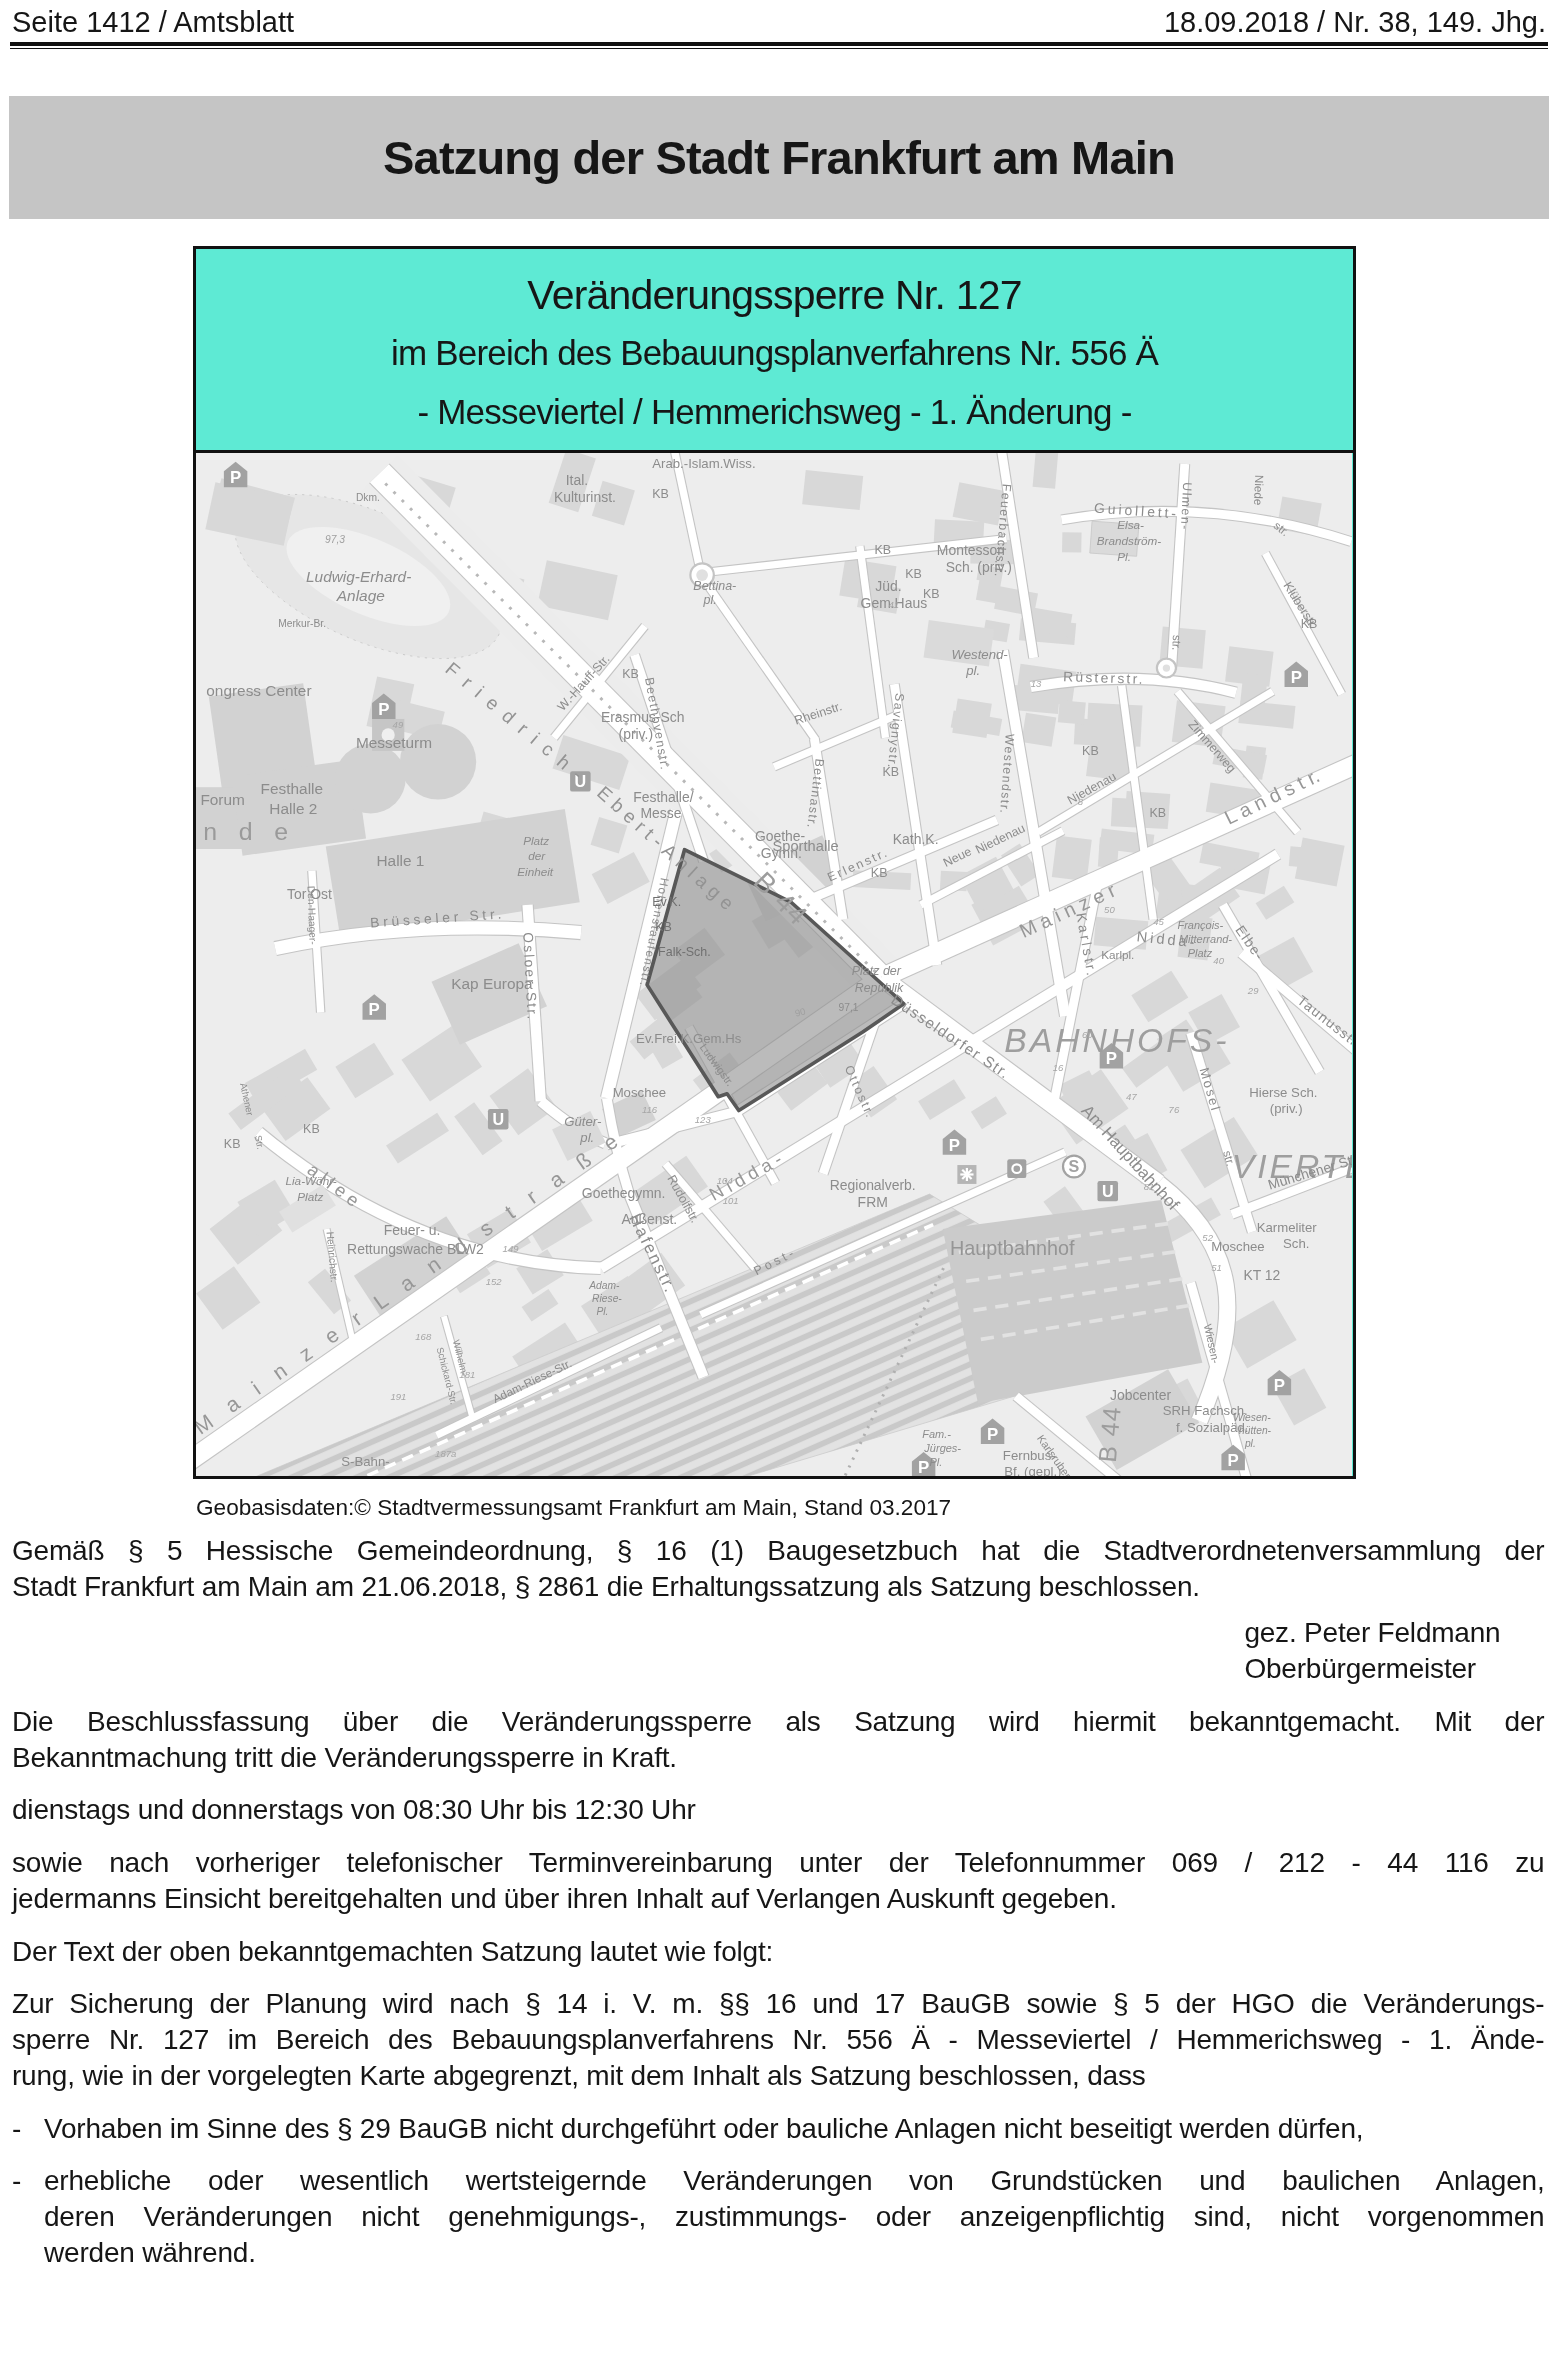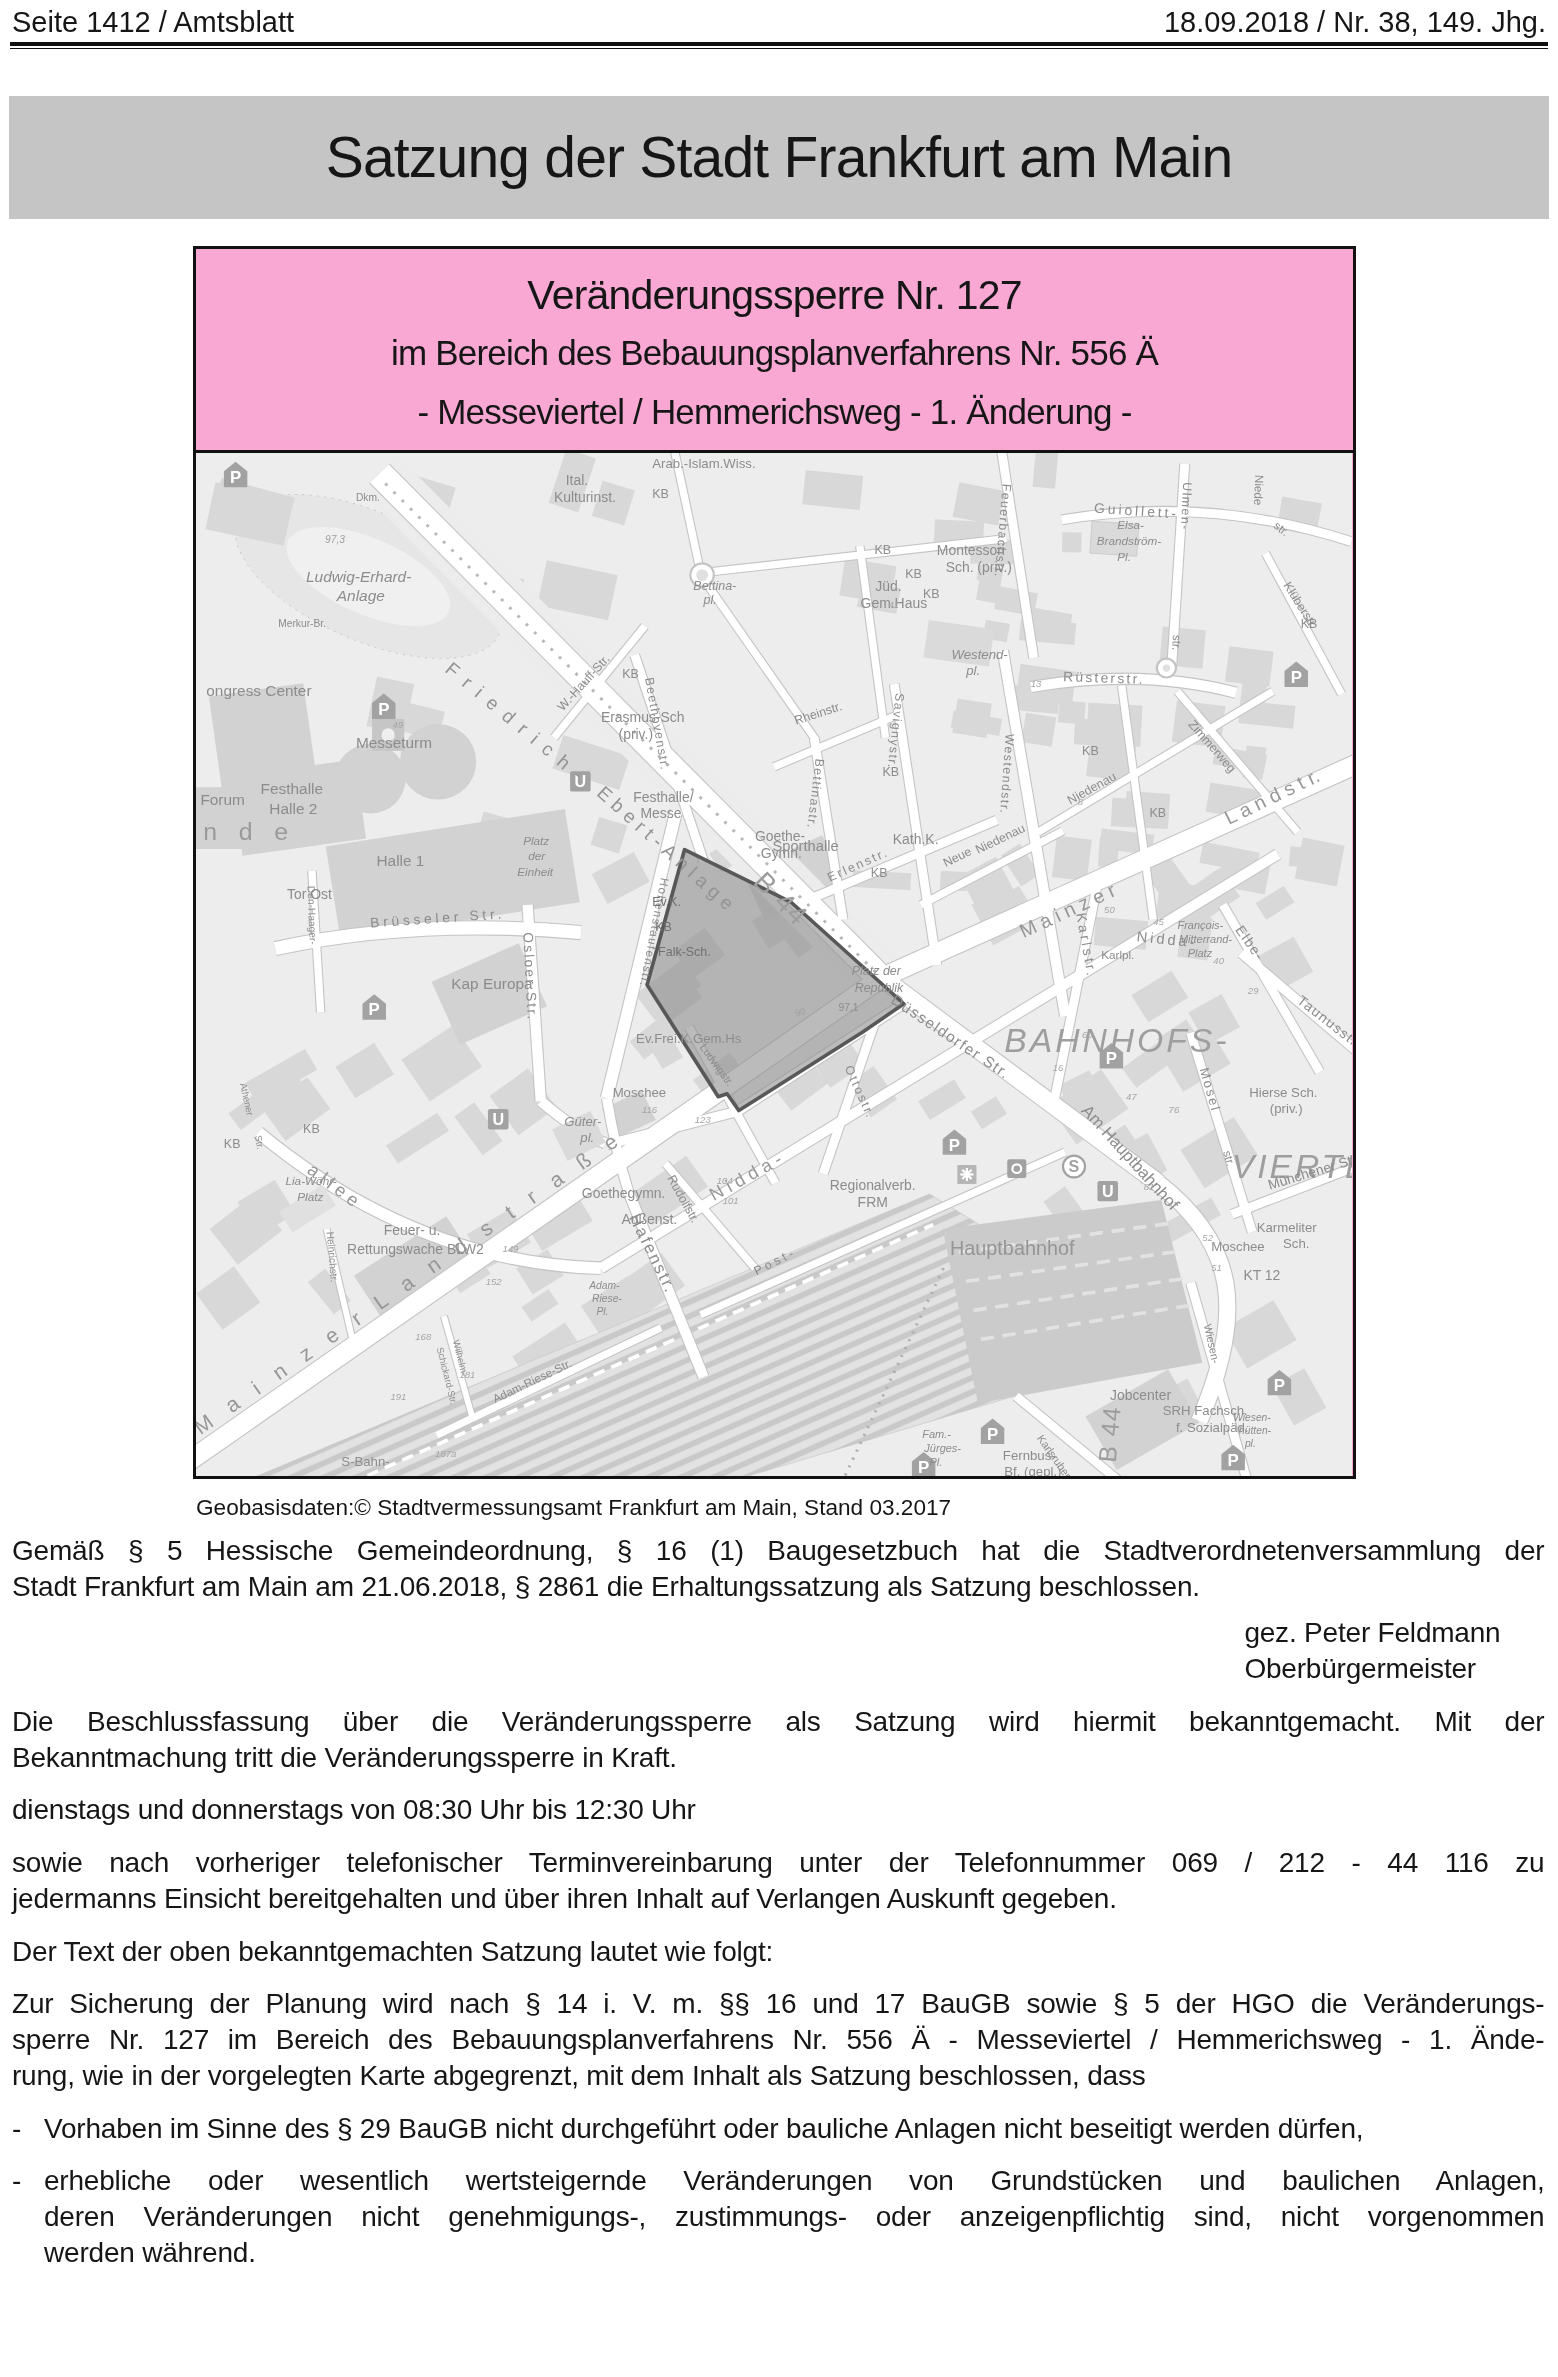--- a/index.html
+++ b/index.html
@@ -1,22 +1,22 @@
 <!DOCTYPE html>
 <html style="font-size:12px"><head>
 <meta charset="utf-8">
 <style>
   html,body{margin:0;padding:0}
   body{width:1558px;height:2377px;background:#ffffff;font-family:"Liberation Sans",sans-serif;color:#161616;position:relative;overflow:hidden}
   .header{display:flex;justify-content:space-between;align-items:flex-start;font-size:29px;padding:6px 12px 0 12px;line-height:33px}
   .rule1{margin:3px 9.8px 0 9.8px;border-top:4.5px solid #111}
   .rule2{margin:1.5px 9.8px 0 9.8px;border-top:1.5px solid #111}
   .banner{margin:47px 9px 0 9px;height:123px;background:#c5c5c5;display:flex;align-items:center;justify-content:center}
-  .banner-title{font-size:57px;font-weight:normal;letter-spacing:-0.8px}
-  .mapbox{margin:27px 7px 0 193px;width:1163px;border:3.8px solid #111;box-sizing:border-box;background:#f9a8d4}
+  .banner-title{font-size:47px;font-weight:bold;letter-spacing:-0.8px}
+  .mapbox{margin:27px 7px 0 193px;width:1163px;border:3.8px solid #111;box-sizing:border-box;background:#5eead4}
   .maptitle{text-align:center;padding:18px 7.5px 9px 7.5px}
   .mt1{font-size:41px;line-height:56px;letter-spacing:-0.8px}
   .mt2{font-size:35px;line-height:59px;letter-spacing:-0.8px}
   .mt3{font-size:35px;line-height:59px;letter-spacing:-0.8px}
   .mapwrap{border-top:3px solid #111;font-size:0;line-height:0}
   .caption{margin:16.6px 0 0 196px;font-size:22.6px;line-height:25.6px}
   .bodytext{margin:0 13.5px 0 12px;font-size:28px;line-height:36px;letter-spacing:-0.2px}
   .para{margin-top:16.6px}
   .para.first{margin-top:12px}
   .line.jfy{text-align:justify;text-align-last:justify}

